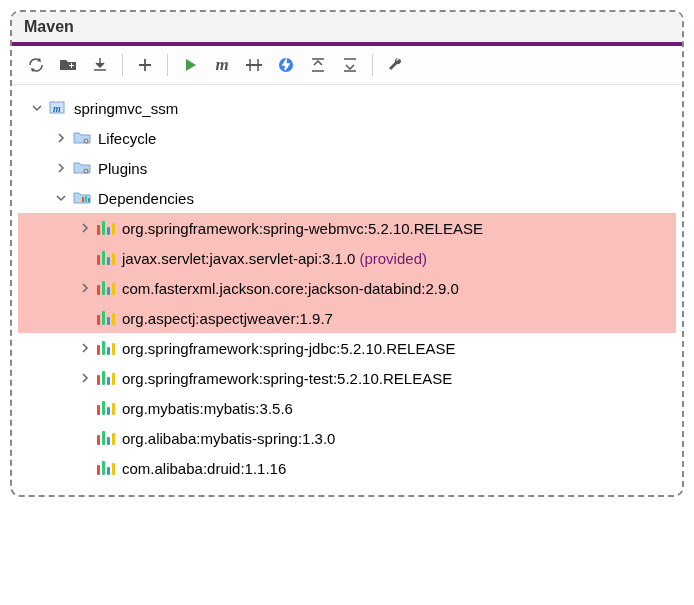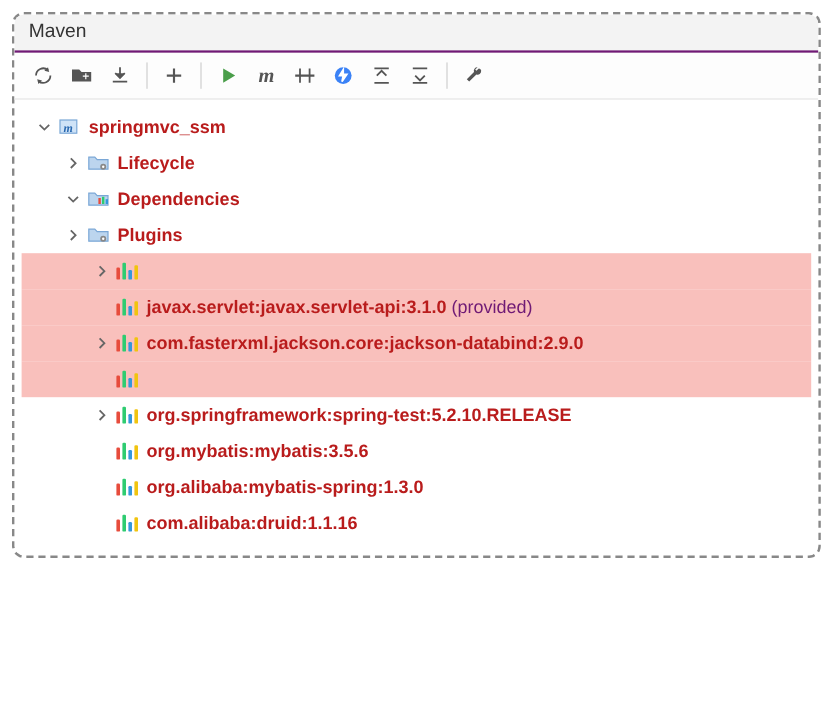--- a/index.html
+++ b/index.html
@@ -11,24 +11,25 @@
   }
   .panel {
     width: 674px;
     border: 2px dashed #888;
     border-radius: 10px;
     background: #fff;
     overflow: hidden;
   }
   .title-bar {
     background: #f3f3f3;
-    border-bottom: 2px solid #701a75;
+    border-bottom: 4px solid #701a75;
     padding: 6px 12px;
     font-size: 16px;
     color: #333;
+    font-weight: bold;
   }
   .toolbar {
     display: flex;
     align-items: center;
     gap: 4px;
     padding: 6px 10px;
     border-bottom: 1px solid #e5e5e5;
     background: #fdfdfd;
   }
   .tb-btn {
@@ -73,21 +74,21 @@
   .chevron-placeholder { width: 20px; flex-shrink: 0; }
   .node-icon {
     width: 20px;
     height: 20px;
     display: inline-flex;
     align-items: center;
     justify-content: center;
     flex-shrink: 0;
     margin-right: 6px;
   }
-  .label { color: #b91c1c; font-weight: bold; }
+  .label { color: #000000; }
   .scope { color: #701a75; margin-left: 4px; }
   .lib-bars {
     display: flex;
     gap: 2px;
     height: 14px;
     align-items: flex-end;
   }
   .lib-bars span { width: 3px; border-radius: 1px; }
   .lib-bars .b1 { background: #e74c3c; height: 10px; }
   .lib-bars .b2 { background: #2ecc71; height: 14px; }
@@ -199,67 +200,68 @@
             <circle cx="13" cy="11" r="1" fill="#fff"></circle>
           </svg>
       </span>
       <span class="label">Lifecycle</span>
     </div>
 
     <div class="row">
       <span class="indent" style="width:34px"></span>
       <span class="chevron">
         <svg width="10" height="10" viewBox="0 0 10 10">
+            <path fill="none" stroke="#666" stroke-width="1.5" d="M3 1l4 4-4 4"></path>
+          </svg>
+      </span>
+      <span class="node-icon">
+        <svg width="18" height="16" viewBox="0 0 18 16">
+            <path fill="#bcd5ee" stroke="#7aa7d6" d="M1 3h5l2 2h9v8H1z"></path>
+            <circle cx="13" cy="11" r="2.5" fill="#888"></circle>
+            <circle cx="13" cy="11" r="1" fill="#fff"></circle>
+          </svg>
+      </span>
+      <span class="label">Plugins</span>
+    </div>
+
+    <div class="row">
+      <span class="indent" style="width:34px"></span>
+      <span class="chevron">
+        <svg width="10" height="10" viewBox="0 0 10 10">
             <path fill="none" stroke="#666" stroke-width="1.5" d="M1 3l4 4 4-4"></path>
           </svg>
       </span>
       <span class="node-icon">
         <svg width="18" height="16" viewBox="0 0 18 16">
             <path fill="#bcd5ee" stroke="#7aa7d6" d="M1 3h5l2 2h9v8H1z"></path>
             <rect x="9" y="7" width="2" height="5" fill="#e74c3c"></rect>
             <rect x="12" y="6" width="2" height="6" fill="#2ecc71"></rect>
             <rect x="15" y="8" width="2" height="4" fill="#3498db"></rect>
           </svg>
       </span>
       <span class="label">Dependencies</span>
     </div>
 
-    <div class="row">
-      <span class="indent" style="width:34px"></span>
-      <span class="chevron">
-        <svg width="10" height="10" viewBox="0 0 10 10">
-            <path fill="none" stroke="#666" stroke-width="1.5" d="M3 1l4 4-4 4"></path>
-          </svg>
-      </span>
-      <span class="node-icon">
-        <svg width="18" height="16" viewBox="0 0 18 16">
-            <path fill="#bcd5ee" stroke="#7aa7d6" d="M1 3h5l2 2h9v8H1z"></path>
-            <circle cx="13" cy="11" r="2.5" fill="#888"></circle>
-            <circle cx="13" cy="11" r="1" fill="#fff"></circle>
-          </svg>
-      </span>
-      <span class="label">Plugins</span>
-    </div>
-
     <div id="deps-container">
         <div class="row hl">
           <span class="indent" style="width: 58px;"></span>
           <span class="chevron">
             <svg width="10" height="10" viewBox="0 0 10 10">
               <path fill="none" stroke="#666" stroke-width="1.5" d="M3 1l4 4-4 4"></path>
             </svg>
           </span>
           <span class="node-icon">
             <span class="lib-bars">
               <span class="b1"></span>
               <span class="b2"></span>
               <span class="b3"></span>
               <span class="b4"></span>
             </span>
           </span>
+          <span class="label">org.springframework:spring-webmvc:5.2.10.RELEASE</span>
         </div>
         <div class="row hl">
           <span class="indent" style="width: 58px;"></span>
           <span class="chevron-placeholder"></span>
           <span class="node-icon">
             <span class="lib-bars">
               <span class="b1"></span>
               <span class="b2"></span>
               <span class="b3"></span>
               <span class="b4"></span>
@@ -289,36 +291,54 @@
           <span class="indent" style="width: 58px;"></span>
           <span class="chevron-placeholder"></span>
           <span class="node-icon">
             <span class="lib-bars">
               <span class="b1"></span>
               <span class="b2"></span>
               <span class="b3"></span>
               <span class="b4"></span>
             </span>
           </span>
+          <span class="label">org.aspectj:aspectjweaver:1.9.7</span>
         </div>
         <div class="row">
           <span class="indent" style="width: 58px;"></span>
           <span class="chevron">
             <svg width="10" height="10" viewBox="0 0 10 10">
               <path fill="none" stroke="#666" stroke-width="1.5" d="M3 1l4 4-4 4"></path>
             </svg>
           </span>
           <span class="node-icon">
             <span class="lib-bars">
               <span class="b1"></span>
               <span class="b2"></span>
               <span class="b3"></span>
               <span class="b4"></span>
             </span>
           </span>
+          <span class="label">org.springframework:spring-jdbc:5.2.10.RELEASE</span>
+        </div>
+        <div class="row">
+          <span class="indent" style="width: 58px;"></span>
+          <span class="chevron">
+            <svg width="10" height="10" viewBox="0 0 10 10">
+              <path fill="none" stroke="#666" stroke-width="1.5" d="M3 1l4 4-4 4"></path>
+            </svg>
+          </span>
+          <span class="node-icon">
+            <span class="lib-bars">
+              <span class="b1"></span>
+              <span class="b2"></span>
+              <span class="b3"></span>
+              <span class="b4"></span>
+            </span>
+          </span>
           <span class="label">org.springframework:spring-test:5.2.10.RELEASE</span>
         </div>
         <div class="row">
           <span class="indent" style="width: 58px;"></span>
           <span class="chevron-placeholder"></span>
           <span class="node-icon">
             <span class="lib-bars">
               <span class="b1"></span>
               <span class="b2"></span>
               <span class="b3"></span>

